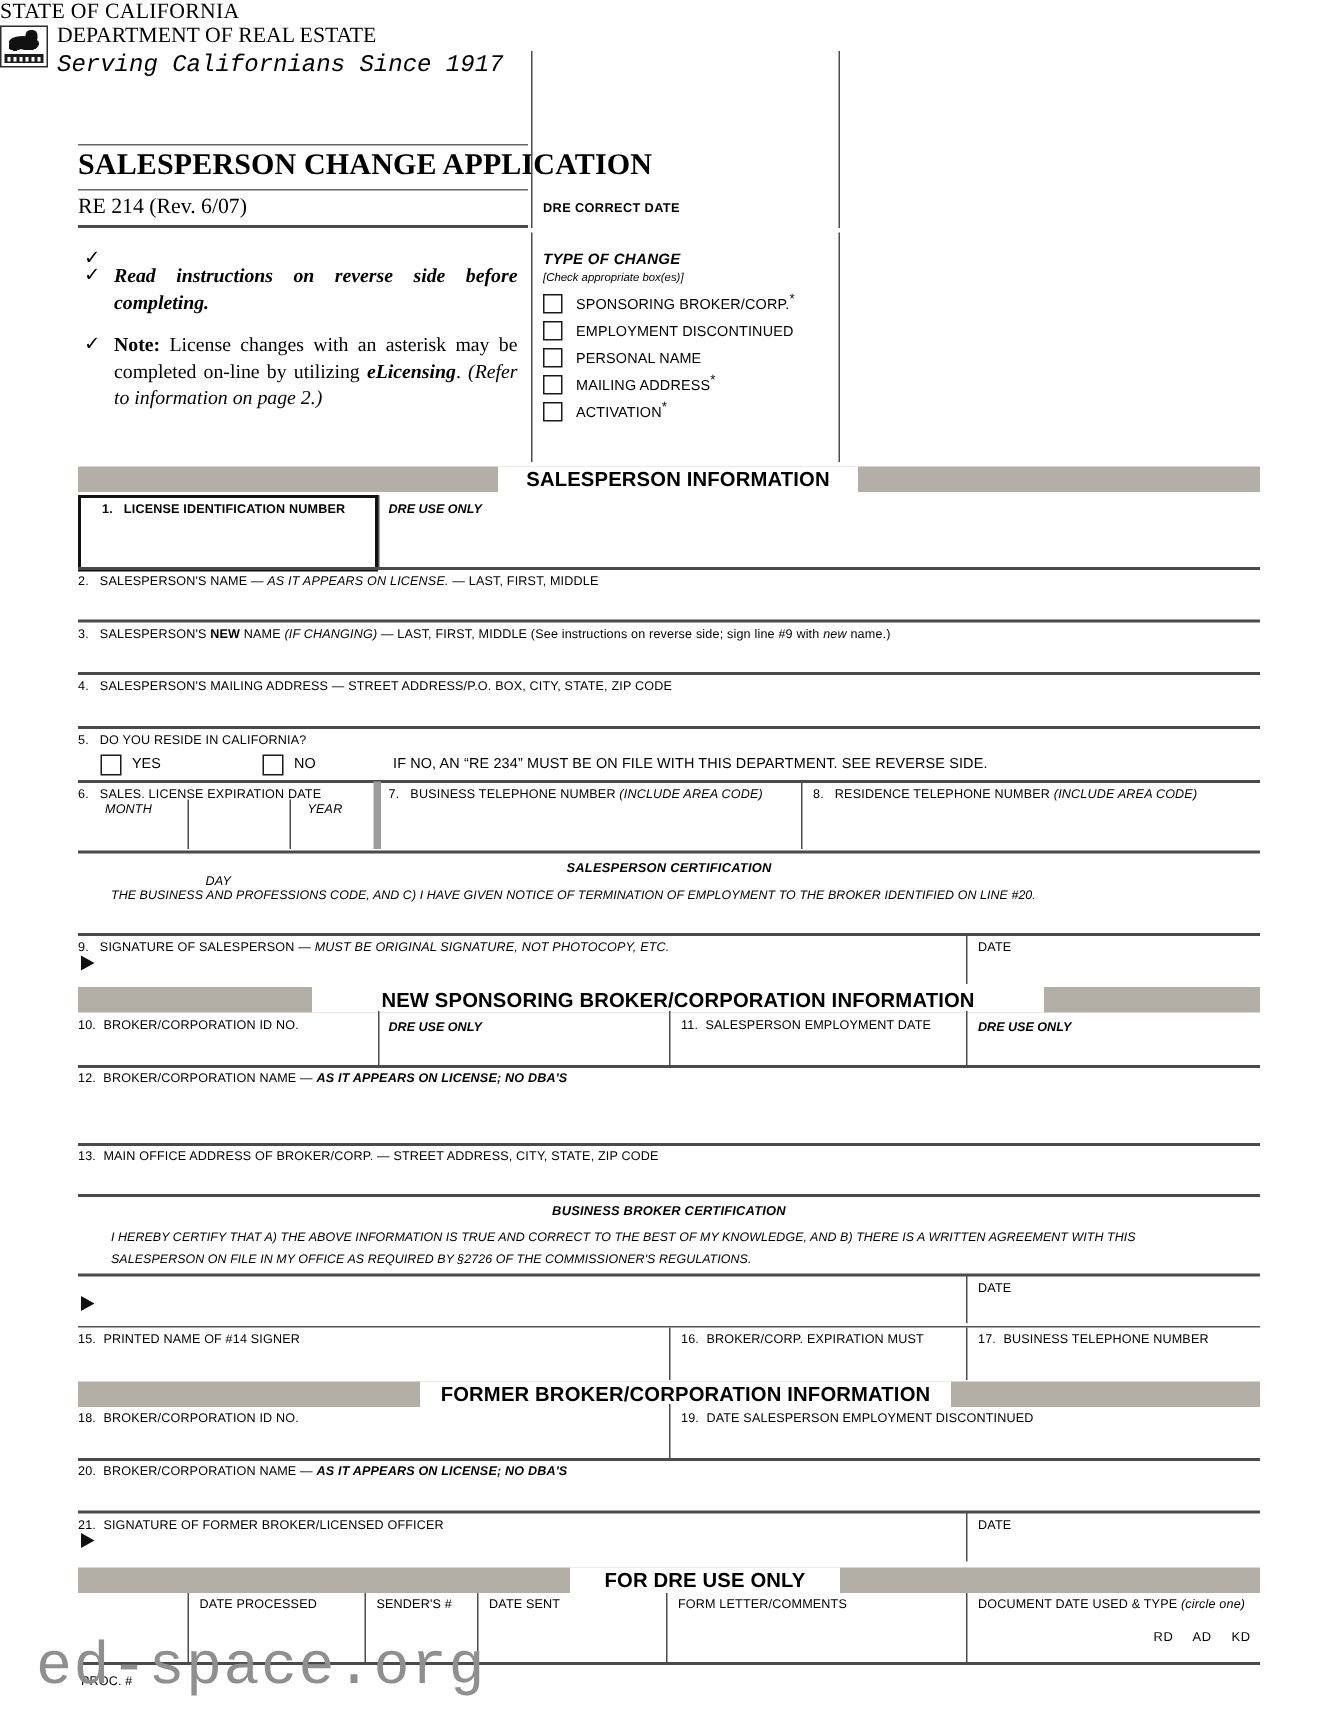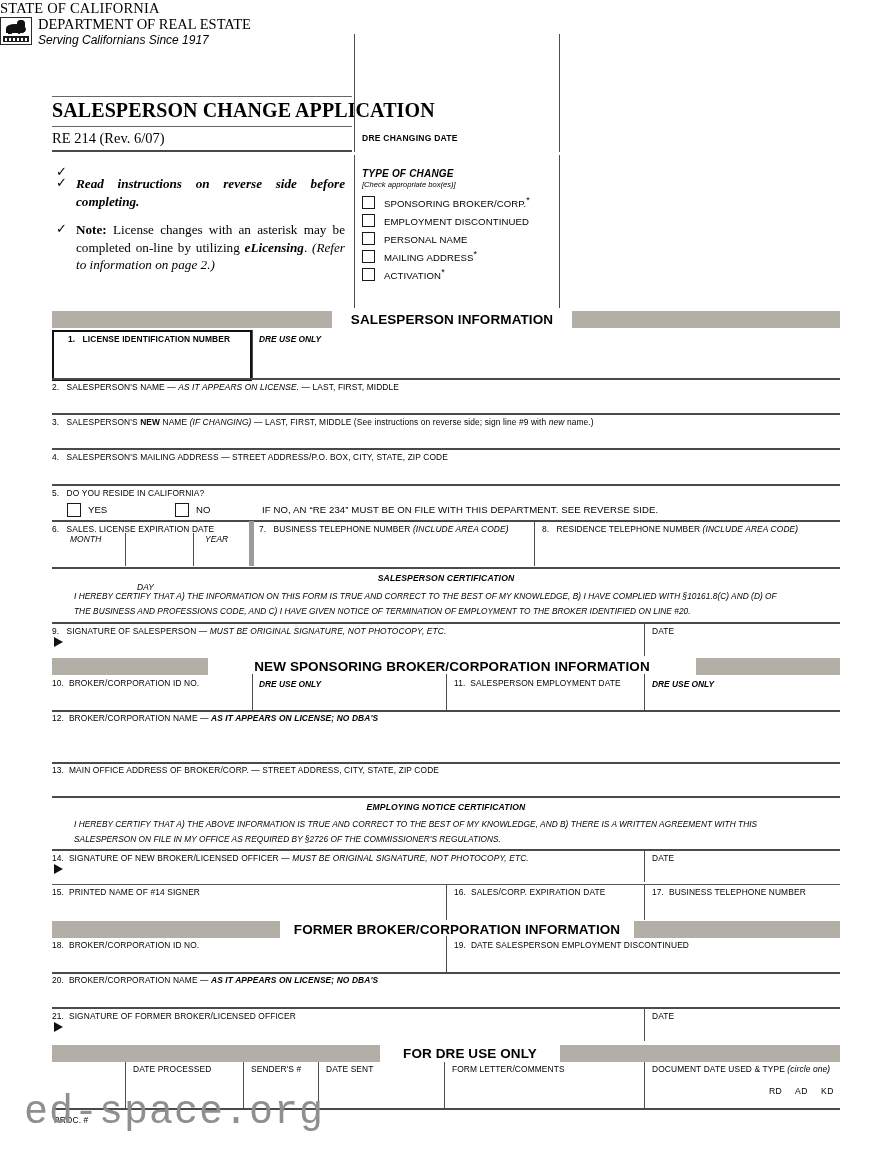--- a/index.html
+++ b/index.html
@@ -89,23 +89,23 @@
     width: 2px; height: 3px;
     background: #fff;
   }
   .dept-text .dept {
     font-family: "Liberation Serif", serif;
     font-size: 14.5px;
     line-height: 1.1;
     white-space: nowrap;
   }
   .dept-text .tag {
-    font-family: Liberation Sans, sans-serif;
+    font-family: Liberation Mono, monospace;
     font-style: italic;
-    font-size: 12px;
+    font-size: 16px;
     line-height: 1.25;
     white-space: nowrap;
   }
   #form-title {
     position: absolute;
     left: 52px; top: 99px;
     font-family: "Liberation Serif", serif;
     font-weight: bold;
     font-size: 20px;
     letter-spacing: .1px;
@@ -342,21 +342,21 @@
   </div>
 
   <div class="abs hline" id="rule-title-top"></div>
   <div id="form-title">SALESPERSON CHANGE APPLICATION</div>
   <div class="abs hline" id="rule-form-top"></div>
   <div id="form-number">RE 214 (Rev. 6/07)</div>
   <div class="abs thickline" id="rule-form-bot"></div>
 
   <div class="vline" style="left:354px; top:34px; height:118px;"></div>
   <div class="vline" style="left:559px; top:34px; height:118px;"></div>
-  <div id="received-label">DRE CHANGING DATE</div>
+  <div id="received-label">DRE CORRECT DATE</div>
 
   <div id="instructions">
     <div class="instr">
       <span class="check">✓</span>
     </div>
     <div class="instr bolditalic">
       <span class="check" style="font-weight:normal;font-style:normal">✓</span>
       <span>Read instructions on reverse side before completing.</span>
     </div>
     <div class="instr">
@@ -453,21 +453,20 @@
   <div class="vline" style="left:534px; top:521px; height:45px;"></div>
 
   <div class="flabel" style="left:542px; top:525px;">
     <span>8.</span>&nbsp;&nbsp; RESIDENCE TELEPHONE NUMBER <i>(INCLUDE AREA CODE)</i>
   </div>
   <div class="abs" style="left:542px; top:537px; width:290px; height:28px;"></div>
 
   <div class="thickline" style="left:52px; top:567px; width:788px;"></div>
   <div class="cert-head" style="left:0; top:573px; width:892px; text-align:center;">SALESPERSON CERTIFICATION</div>
   <div class="cert-body" style="left:74px; top:589px; width:750px;">
-    <div>I HEREBY CERTIFY THAT A) THE INFORMATION ON THIS FORM IS TRUE AND CORRECT TO THE BEST OF MY KNOWLEDGE, B) I HAVE COMPLIED WITH §10161.8(C) AND (D) OF</div>
     <div>THE BUSINESS AND PROFESSIONS CODE, AND C) I HAVE GIVEN NOTICE OF TERMINATION OF EMPLOYMENT TO THE BROKER IDENTIFIED ON LINE #20.</div>
   </div>
 
   <div class="thickline" style="left:52px; top:622px; width:788px;"></div>
   <div class="flabel" style="left:52px; top:627px;">
     <span>9.</span>&nbsp;&nbsp; SIGNATURE OF SALESPERSON — <i>MUST BE ORIGINAL SIGNATURE, NOT PHOTOCOPY, ETC.</i>
   </div>
   <div class="sig-arrow" style="left:54px; top:637px;"></div>
   <div class="abs" style="left:70px; top:633px; width:570px; height:23px;"></div>
   <div class="vline" style="left:644px; top:623px; height:33px;"></div>
@@ -499,44 +498,41 @@
   </div>
   <div class="abs" style="left:52px; top:724px; width:788px; height:38px;"></div>
 
   <div class="thickline" style="left:52px; top:762px; width:788px;"></div>
   <div class="flabel" style="left:52px; top:766px;">
     <span>13.</span>&nbsp; <span>MAIN OFFICE ADDRESS OF BROKER/CORP. — STREET ADDRESS, CITY, STATE, ZIP CODE</span>
   </div>
   <div class="abs" style="left:52px; top:776px; width:788px; height:32px;"></div>
 
   <div class="thickline" style="left:52px; top:796px; width:788px;"></div>
-  <div class="cert-head" style="left:0; top:802px; width:892px; text-align:center;">EMPLOYING NOTICE CERTIFICATION</div>
+  <div class="cert-head" style="left:0; top:802px; width:892px; text-align:center;">BUSINESS BROKER CERTIFICATION</div>
   <div class="cert-body" style="left:74px; top:817px; width:760px;">
     <div>I HEREBY CERTIFY THAT A) THE ABOVE INFORMATION IS TRUE AND CORRECT TO THE BEST OF MY KNOWLEDGE, AND B) THERE IS A WRITTEN AGREEMENT WITH THIS</div>
     <div>SALESPERSON ON FILE IN MY OFFICE AS REQUIRED BY §2726 OF THE COMMISSIONER'S REGULATIONS.</div>
   </div>
 
   <div class="thickline" style="left:52px; top:849px; width:788px;"></div>
-  <div class="flabel" style="left:52px; top:854px;">
-    <span>14.</span>&nbsp; SIGNATURE OF NEW BROKER/LICENSED OFFICER — <i>MUST BE ORIGINAL SIGNATURE, NOT PHOTOCOPY, ETC.</i>
-  </div>
   <div class="sig-arrow" style="left:54px; top:864px;"></div>
   <div class="abs" style="left:70px; top:860px; width:570px; height:21px;"></div>
   <div class="vline" style="left:644px; top:850px; height:32px;"></div>
   <div class="flabel" style="left:652px; top:854px;">DATE</div>
   <div class="abs" style="left:652px; top:864px; width:185px; height:17px;"></div>
 
   <div class="hline" style="left:52px; top:884px; width:788px; background:#555;"></div>
   <div class="flabel" style="left:52px; top:888px;">
     <span>15.</span>&nbsp; <span>PRINTED NAME OF #14 SIGNER</span>
   </div>
   <div class="abs" style="left:52px; top:898px; width:390px; height:20px;"></div>
   <div class="vline" style="left:446px; top:885px; height:35px;"></div>
   <div class="flabel" style="left:454px; top:888px;">
-    <span>16.</span>&nbsp; <span>SALES/CORP. EXPIRATION DATE</span>
+    <span>16.</span>&nbsp; <span>BROKER/CORP. EXPIRATION MUST</span>
   </div>
   <div class="abs" style="left:454px; top:898px; width:185px; height:20px;"></div>
   <div class="vline" style="left:644px; top:885px; height:35px;"></div>
   <div class="flabel" style="left:652px; top:888px;">
     <span>17.</span>&nbsp; <span>BUSINESS TELEPHONE NUMBER</span>
   </div>
   <div class="abs" style="left:652px; top:898px; width:185px; height:20px;"></div>
 
   <div class="secbar" style="top:921px;">
     <div class="cap" style="left:228px; width:354px;">FORMER BROKER/CORPORATION INFORMATION</div>

